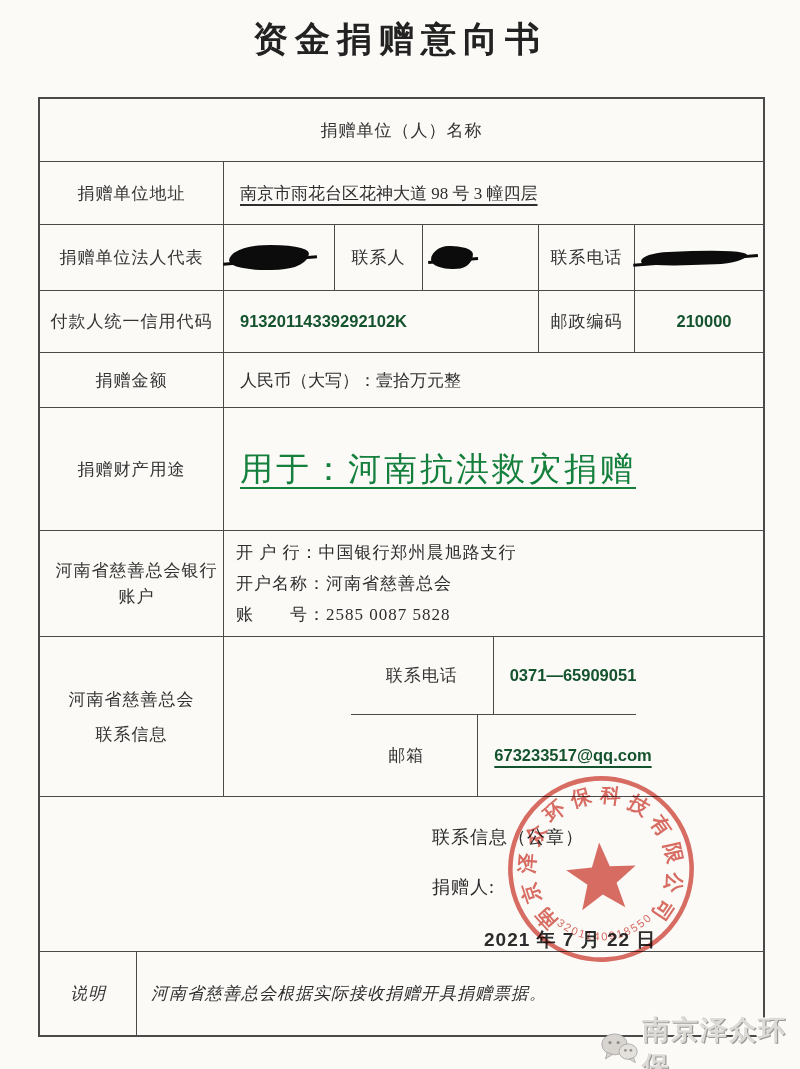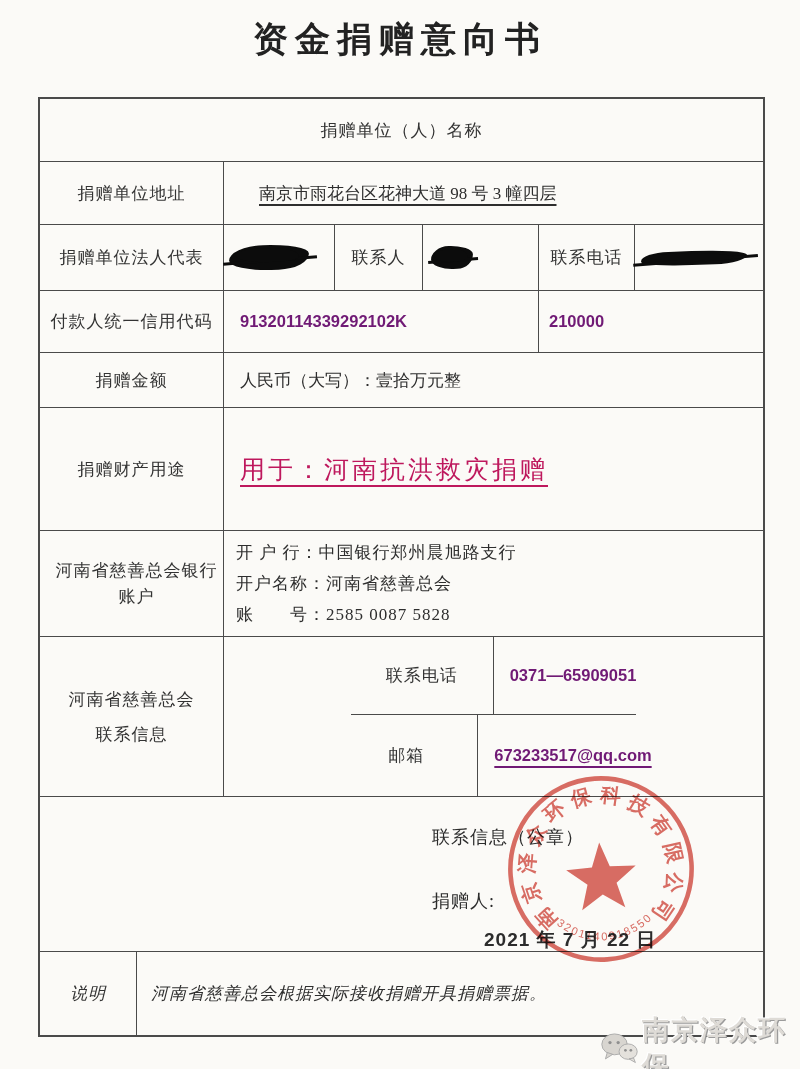--- a/index.html
+++ b/index.html
@@ -20,32 +20,32 @@
     border:2px solid #4a4a4a;display:flex;flex-direction:column;background:transparent;
   }
   .trow{display:flex;border-bottom:1.5px solid #4a4a4a;flex:0 0 auto;}
   .trow:last-child{border-bottom:none;flex:1 1 auto;font-style:italic;}
   .cell{border-right:1.5px solid #4a4a4a;display:flex;align-items:center;}
   .cell:last-child{border-right:none;flex:1 1 auto;}
   .lab{justify-content:center;text-align:center;font-size:17px;letter-spacing:1px;color:#333;}
   .val{padding-left:16px;font-size:17px;}
   .labelcol{flex:0 0 184px;}
   .underline{text-decoration:underline;text-underline-offset:5px;text-decoration-thickness:1.5px;}
-  .sans-num{font-family:"Liberation Sans","DejaVu Sans",sans-serif;font-weight:600;font-size:16.5px;color:#701a75;}
-  
-  .r-name{height:63px;} .r-addr{height:63px;gap:19px;} .r-rep{height:66px;}
+  .sans-num{font-family:"Liberation Sans","DejaVu Sans",sans-serif;font-weight:600;font-size:16.5px;color:#14532d;}
+  
+  .r-name{height:63px;} .r-addr{height:63px;} .r-rep{height:66px;}
   .r-code{height:62px;} .r-amount{height:55px;} .r-purpose{height:123px;}
   .r-bank{height:106px;} .r-contact{height:160px;} .r-sign{height:155px;}
   
   .c-rep-val{flex:0 0 111px;} .c-rep-contact-lab{flex:0 0 88px;}
   .c-rep-contact-val{flex:0 0 116px;} .c-rep-phone-lab{flex:0 0 96px;}
   
   .c-code-val{flex:0 0 315px;} .c-postal-lab{flex:0 0 96px;}
   
-  .purpose-val{font-size:25px;letter-spacing:3px;color:#be185d;text-underline-offset:7px;}
+  .purpose-val{font-size:33px;letter-spacing:3px;color:#15803d;text-underline-offset:7px;}
   
   .bank-lines{display:block;padding:6px 0 6px 12px;line-height:31px;font-size:17px;letter-spacing:1px;}
   
   .contact-right{flex:1 1 auto;display:flex;flex-direction:column;}
   .subrow{display:flex;flex:0 0 78px;border-bottom:1.5px solid #4a4a4a;}
   .subrow:last-child{flex:1 1 auto;border-bottom:none;}
   .c-sub-lab{flex:0 0 143px;}
   
   .redact{position:relative;display:inline-block;background:#0c0c0c;
     border-radius:45% 60% 40% 55%/60% 40% 65% 45%;transform:rotate(-2deg);}
@@ -53,21 +53,21 @@
     background:#0c0c0c;transform:rotate(-2.5deg);}
   .redact::after{content:"";position:absolute;left:8%;right:12%;top:12%;height:55%;
     background:#0c0c0c;border-radius:60% 40% 55% 45%/50% 60% 40% 55%;transform:rotate(2deg);}
   .blob-rep{width:80px;height:25px;margin-left:5px;}
   .blob-person{width:42px;height:23px;margin-left:8px;}
   .blob-phone{width:106px;height:14px;margin-left:6px;border-radius:30% 60% 35% 55%/70% 45% 70% 40%;}
   
   .sign-cell{position:relative;width:100%;height:100%;}
   .sign-line{position:absolute;font-size:18px;letter-spacing:1px;color:#2c2c2c;}
   .pos-sealline{left:392px;top:28px;}
-  .pos-donor{left:392px;top:92px;}
+  .pos-donor{left:392px;top:78px;}
   .pos-date{left:444px;top:130px;font-size:19px;}
   
   .c-note-lab{flex:0 0 97px;}
   .note-val{padding-left:14px;letter-spacing:1px;}
   
   .seal{position:absolute;left:489px;top:757px;width:224px;height:224px;
     mix-blend-mode:multiply;opacity:.85;transform:rotate(-4deg);}
   
   .watermark{position:absolute;left:600px;top:1012px;display:flex;align-items:center;gap:4px;}
   .wm-text{font-size:27px;font-weight:700;letter-spacing:2px;color:#dedbd6;
@@ -105,21 +105,22 @@
     <div class="cell">
         <span class="redact blob-phone"></span>
       </div>
   </div>
 
   <div class="trow r-code">
     <div class="cell lab labelcol">付款人统一信用代码</div>
     <div class="cell val c-code-val">
         <span class="sans-num">91320114339292102K</span>
       </div>
-    <div class="cell val" style="padding-left:10px;">
+    <div class="cell lab c-postal-lab">邮政编码</div>
+    <div class="cell val" style="padding-left:10px;justify-content:center;">
         <span class="sans-num">210000</span>
       </div>
   </div>
 
   <div class="trow r-amount">
     <div class="cell lab labelcol">捐赠金额</div>
     <div class="cell val">人民币（大写）：壹拾万元整</div>
   </div>
 
   <div class="trow r-purpose">

